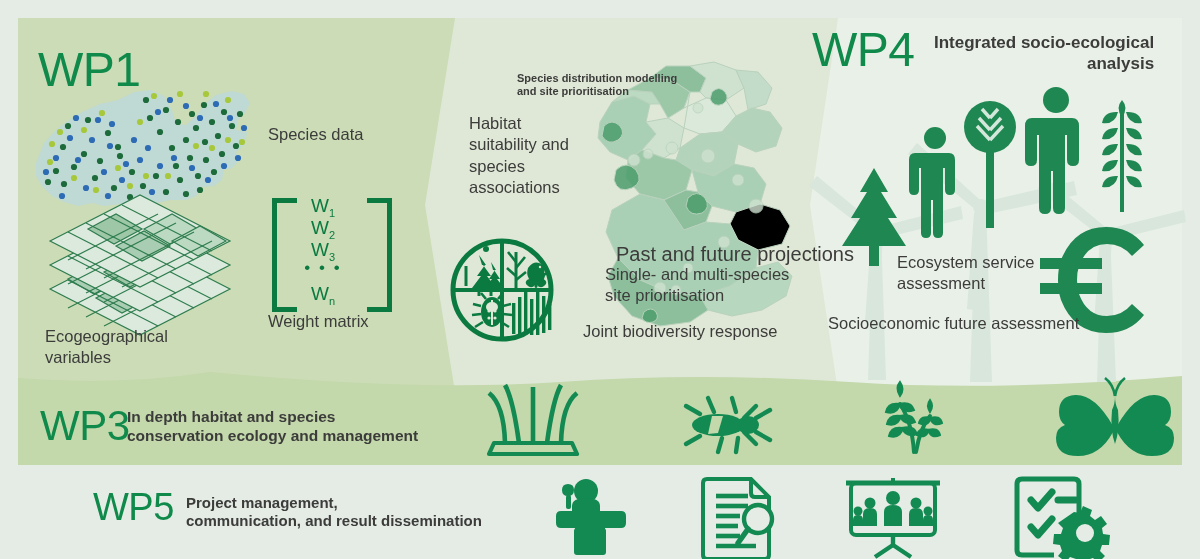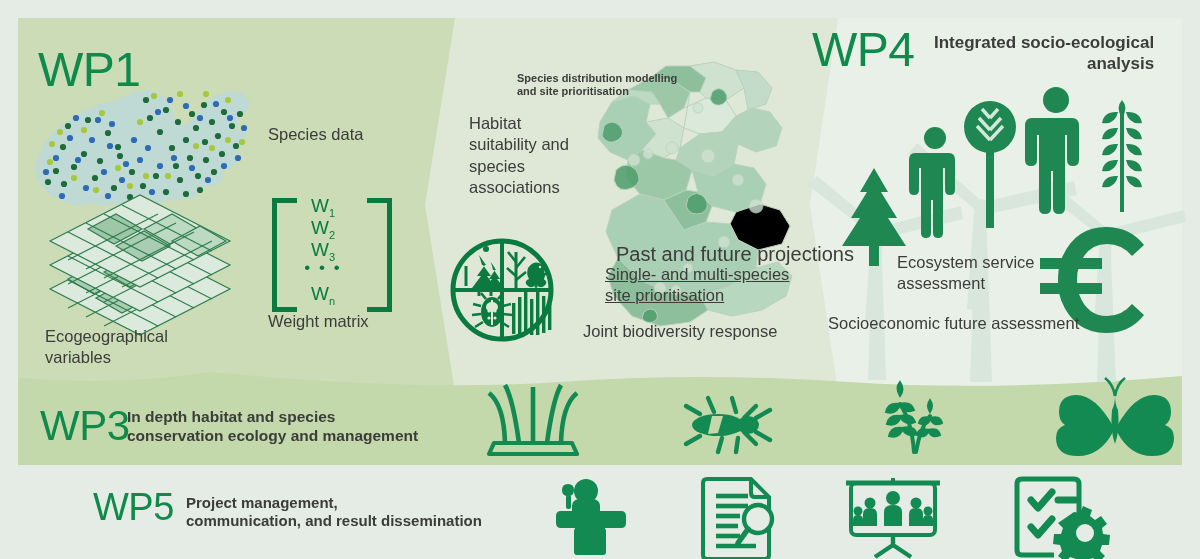--- a/index.html
+++ b/index.html
@@ -39,21 +39,21 @@
          color:#0b7a41;font-size:19px;line-height:1.03;font-weight:400;}
   #mvals div{height:22px;}
   #mvals sub{font-size:11px;}
   .mdots{letter-spacing:2px;font-size:17px;line-height:0.7;}
 
   
   #wp2-code{left:428px;top:26px;font-size:48px;}
   #wp2-title{left:517px;top:33px;font-size:11px;margin-top:39px;}
   #wp2-hab{left:469px;top:113px;font-size:16.5px;width:120px;}
   #wp2-l1{left:616px;top:233px;font-size:20px;margin-top:8px;}
-  #wp2-l2{left:605px;top:264px;font-size:16.5px;width:200px;text-decoration:underline;}
+  #wp2-l2{left:605px;top:264px;font-size:16.5px;width:200px;}
   #wp2-l3{left:583px;top:321px;font-size:16.5px;}
 
   
   #wp4-code{left:812px;top:26px;font-size:48px;}
   #wp4-title{left:934px;top:33px;font-size:17px;text-align:right;}
   #wp4-l1{left:897px;top:252px;font-size:16.5px;width:180px;}
   #wp4-l2{left:828px;top:313px;font-size:16.5px;}
 
   
   #wp3-code{left:40px;top:405px;font-size:42px;}

